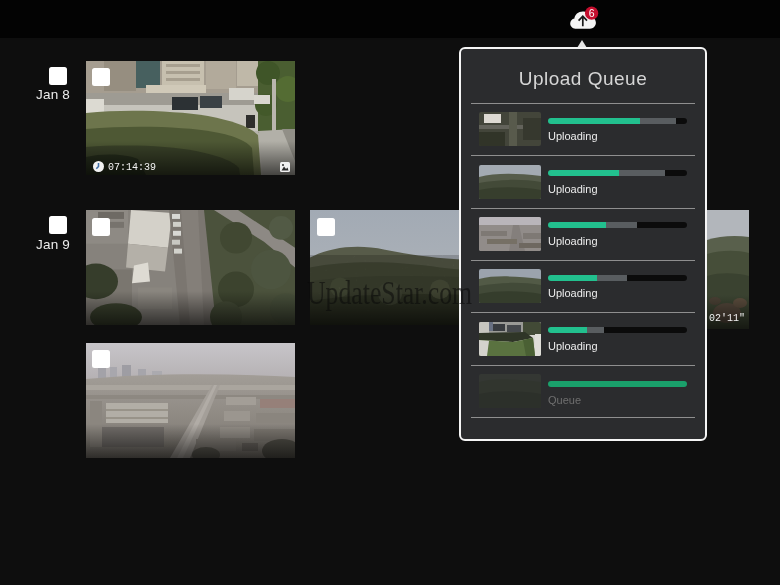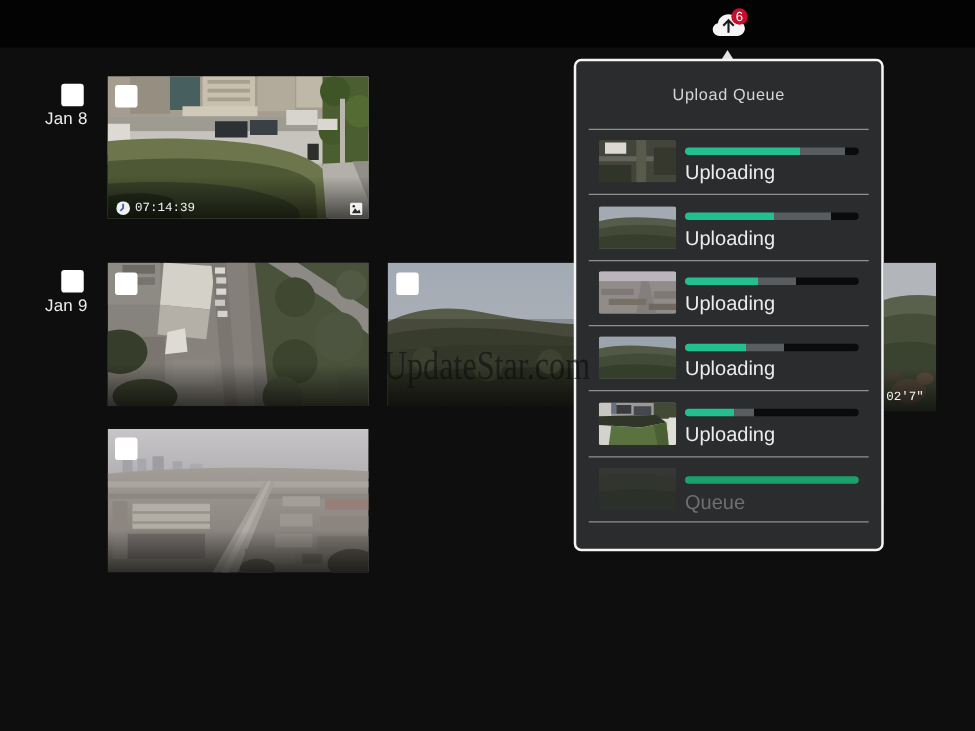--- a/index.html
+++ b/index.html
@@ -18,25 +18,25 @@
   .clock{position:absolute;width:11px;height:11px;top:1px;}
   .ttime{position:absolute;top:0;white-space:nowrap;}
   .dur{position:absolute;top:0;white-space:nowrap;}
   
   .popup{position:absolute;left:459px;top:47px;width:244px;height:390px;
      background:#2b2c2e;border:2px solid #f5f5f5;border-radius:6px;}
   .caret{position:absolute;left:577px;top:39.5px;width:0;height:0;
      border-left:5.8px solid transparent;border-right:5.8px solid transparent;
      border-bottom:8.5px solid #e4e4e4;}
   .ptitle{position:absolute;left:0;top:18.5px;width:100%;text-align:center;
-     color:#d6d6d6;font-size:13px;letter-spacing:.5px;}
+     color:#d6d6d6;font-size:19px;letter-spacing:.5px;}
   .psep{position:absolute;left:10px;width:224px;height:1px;background:#8f8f8f;}
   .qthumb{position:absolute;left:18px;width:62px;height:34px;border-radius:2px;overflow:hidden;}
   .qbar{position:absolute;left:87px;width:139px;height:6px;border-radius:3px;}
-  .qtext{position:absolute;left:87px;color:#ececec;font-size:16px;}
+  .qtext{position:absolute;left:87px;color:#ececec;font-size:11px;}
   .wm{position:absolute;left:307px;top:275px;color:rgba(10,10,10,0.55);
      font-family:"Liberation Serif",serif;font-size:33px;z-index:60;
      transform:scaleX(.78);transform-origin:0 0;white-space:nowrap;}
 </style>
 </head>
 <body>
 <div class="abs topbar"></div>
 
 <svg class="abs" style="left:566px;top:3px" width="36" height="32" viewBox="0 0 36 32">
   <path fill="#f4f4f4" d="M16.8 8.4 c3.8 0 7.1 2.4 8.3 5.6 c2.7 .5 4.8 2.9 4.8 5.8 c0 3.2 -2.7 5.9 -6 5.9 l-14.6 0 c-2.8 0 -5.1 -2.3 -5.1 -5.1 c0 -2.5 1.8 -4.6 4.2 -5 c.1 -4 4 -7.2 8.4 -7.2z"></path>
@@ -165,21 +165,21 @@
   <rect width="42" height="119" fill="#b2b6bb"></rect>
   <path d="M0 30 C12 26 28 25 42 27 L42 119 L0 119 Z" fill="#59604c"></path>
   <path d="M0 44 C14 40 30 40 42 43 L42 119 L0 119 Z" fill="#464e39"></path>
   <path d="M0 119 L0 66 C14 62 30 63 42 66 L42 119 Z" fill="#3a4230"></path>
   <ellipse cx="20" cy="103" rx="14" ry="10" fill="#514539"></ellipse>
   <ellipse cx="33" cy="93" rx="7" ry="5" fill="#584a3b"></ellipse>
   <ellipse cx="8" cy="91" rx="6" ry="4" fill="#483f33"></ellipse>
 </svg>
 <div class="botgrad"></div>
 <div class="trow" style="bottom:4.5px">
-  <span class="dur" style="left:2px">02'7″</span>
+  <span class="dur" style="left:2px">02'11″</span>
 </div>
 </div>
 
 <div class="thumb" style="left:86px;top:343px;width:209px;height:115px">
 <svg width="209" height="115" viewBox="0 0 209 115">
   <defs>
     <linearGradient id="skyE" x1="0" y1="0" x2="0" y2="1">
       <stop offset="0" stop-color="#c7c5c9"></stop>
           <stop offset="1" stop-color="#b3afb1"></stop>
     </linearGradient>

